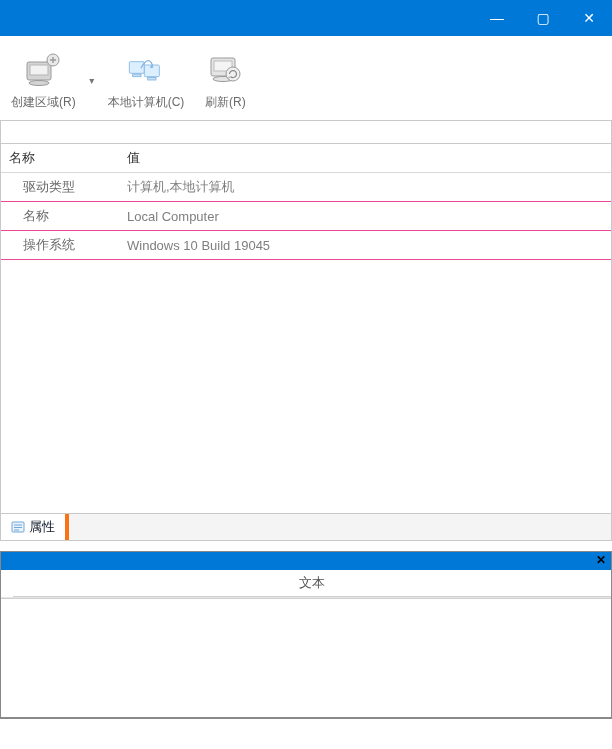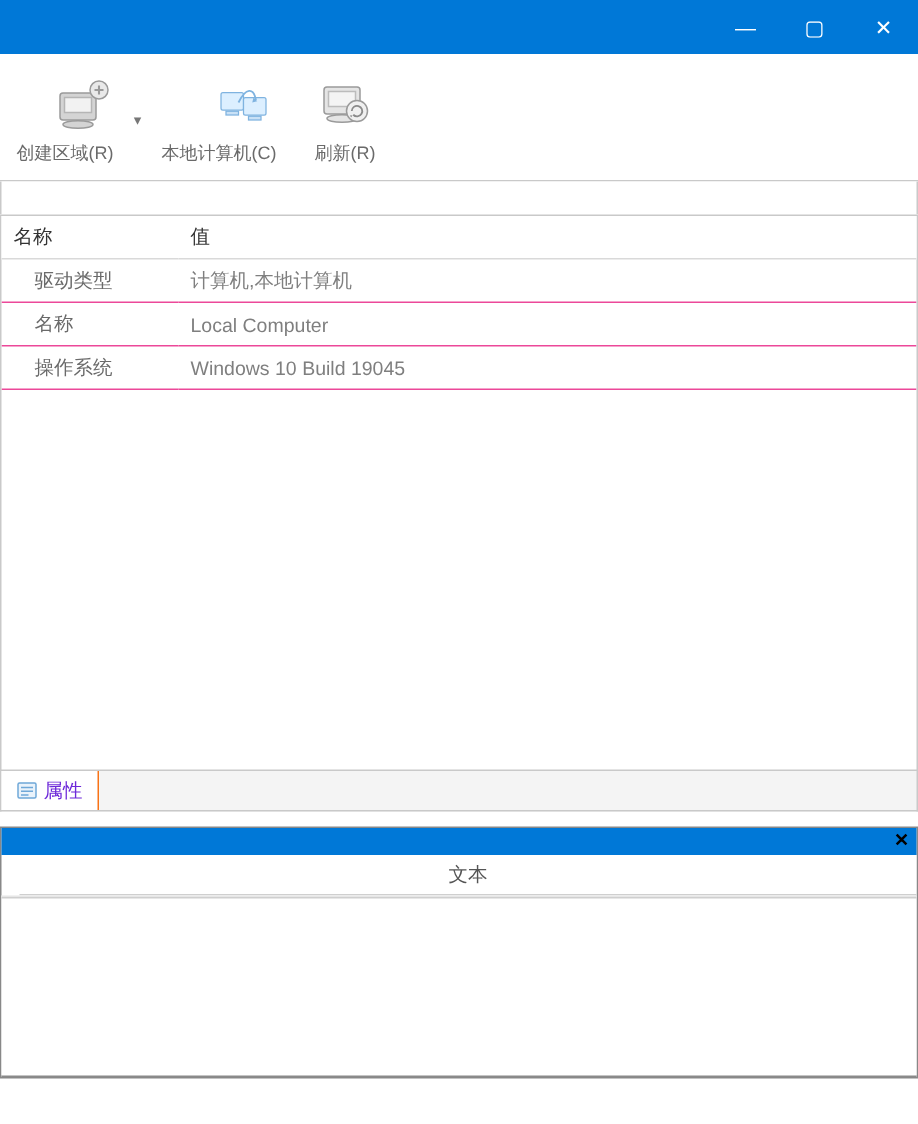--- a/index.html
+++ b/index.html
@@ -40,21 +40,21 @@
   padding: 8px 4px 4px 4px;
 }
 .toolbar {
   display: flex;
   align-items: flex-end;
   gap: 2px;
 }
 .tool-btn {
   display: flex;
   flex-direction: column;
-  align-items: flex-end;
+  align-items: center;
   justify-content: flex-end;
   min-width: 64px;
   height: 72px;
   padding: 4px 6px 4px 6px;
   border: 1px solid transparent;
   border-radius: 2px;
   cursor: pointer;
   color: #646464;
   font-size: 12px;
 }
@@ -125,23 +125,23 @@
   background: #f4f4f4;
   border: 1px solid #c9c9c9;
   border-top: none;
 }
 .bottom-tab {
   display: flex;
   align-items: center;
   gap: 4px;
   padding: 4px 10px;
   background: #ffffff;
-  border-right: 1px solid #f97316;
+  border-right: 4px solid #f97316;
   font-size: 13px;
-  color: #6d28d9;
+  color: #0f172a;
   cursor: pointer;
 }
 
 
 .lower-panel {
   margin-top: 10px;
   border: 1px solid #888;
 }
 .lower-header {
   background: #0078d7;

